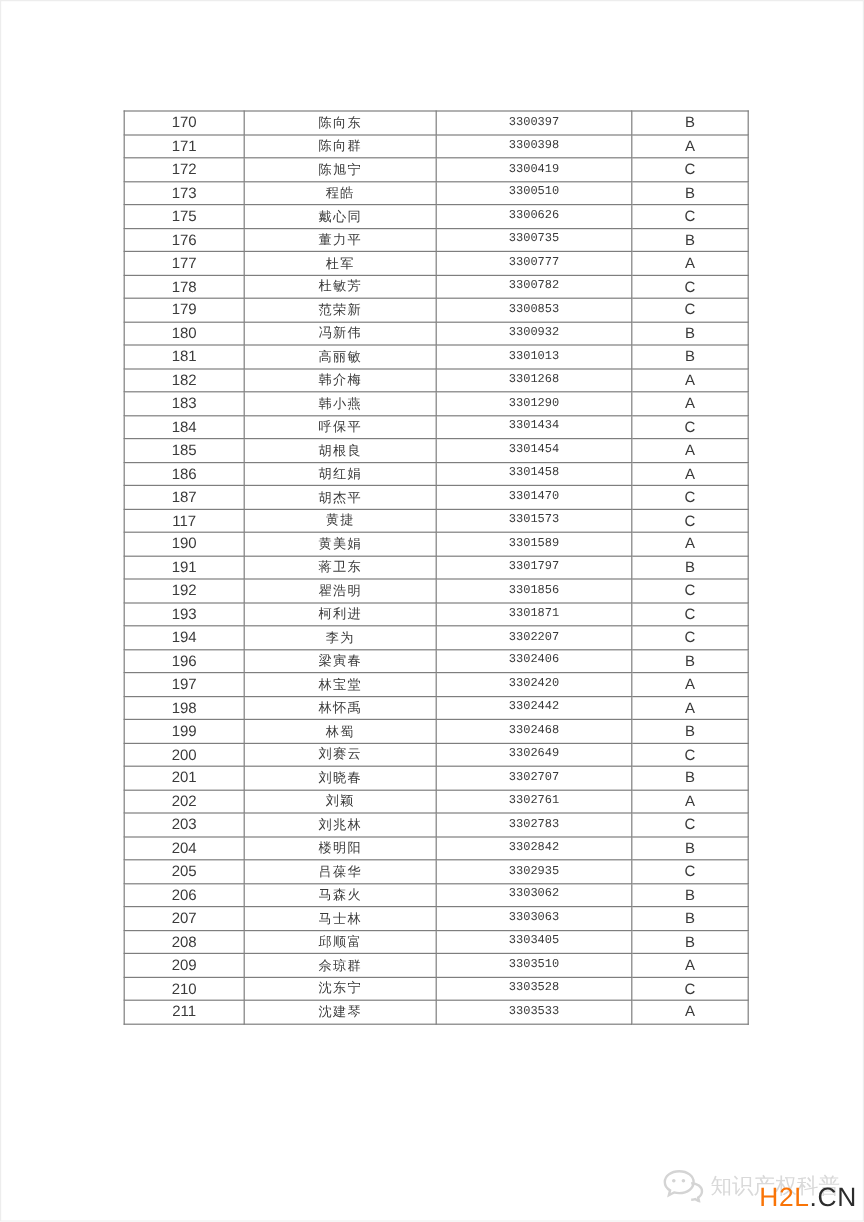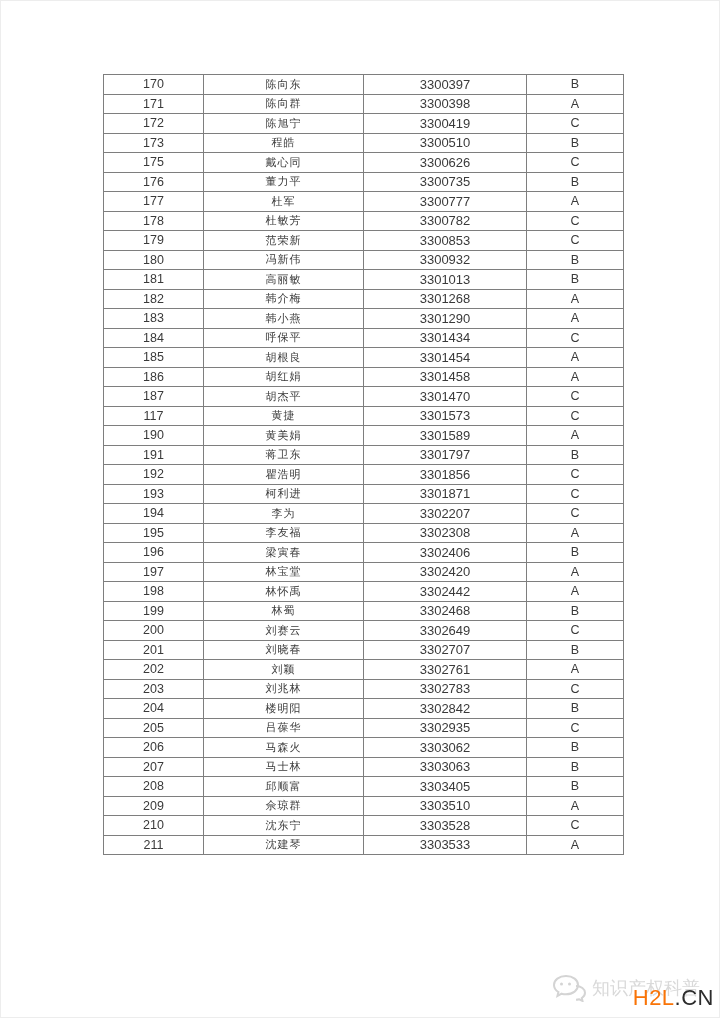--- a/index.html
+++ b/index.html
@@ -11,38 +11,38 @@
     width: 720px;
     height: 1018px;
     position: relative;
     overflow: hidden;
     font-family: "Liberation Sans", sans-serif;
     box-shadow: inset 0 0 0 1px #ededed;
   }
   .roster-table {
     position: absolute;
     left: 103px;
-    top: 74px;
+    top: 92px;
     width: 516px;
     border-collapse: collapse;
     table-layout: fixed;
   }
   .roster-table td {
     border: 1px solid #7e7e7e;
     text-align: center;
     vertical-align: middle;
     height: 18.5px;
     padding: 0;
     color: #3a3a3a;
     overflow: hidden;
     white-space: nowrap;
   }
   .c-no    { width: 99px;  font-family: "Liberation Sans", sans-serif; font-size: 12.5px; }
   .c-name  { width: 159px; font-family: "DejaVu Serif", serif;         font-size: 11px; letter-spacing: 1px; }
-  .c-code  { width: 162px; font-family: Liberation Sans, sans-serif; font-size: 13px; }
+  .c-code  { width: 162px; font-family: Liberation Mono, monospace; font-size: 10px; }
   .c-grade { width: 96px;  font-family: "Liberation Sans", sans-serif; font-size: 12.5px; }
 
   .footer {
     position: absolute;
     left: 552px;
     top: 968px;
     width: 166px;
     height: 44px;
   }
   .brand-row {
@@ -210,26 +210,20 @@
       <td class="c-no">193</td>
       <td class="c-name">柯利进</td>
       <td class="c-code">3301871</td>
       <td class="c-grade">C</td>
     </tr>
       <tr style="">
       <td class="c-no">194</td>
       <td class="c-name">李为</td>
       <td class="c-code">3302207</td>
       <td class="c-grade">C</td>
-    </tr>
-      <tr style="">
-      <td class="c-no">195</td>
-      <td class="c-name">李友福</td>
-      <td class="c-code">3302308</td>
-      <td class="c-grade">A</td>
     </tr>
       <tr style="">
       <td class="c-no">196</td>
       <td class="c-name">梁寅春</td>
       <td class="c-code">3302406</td>
       <td class="c-grade">B</td>
     </tr>
       <tr style="">
       <td class="c-no">197</td>
       <td class="c-name">林宝堂</td>

